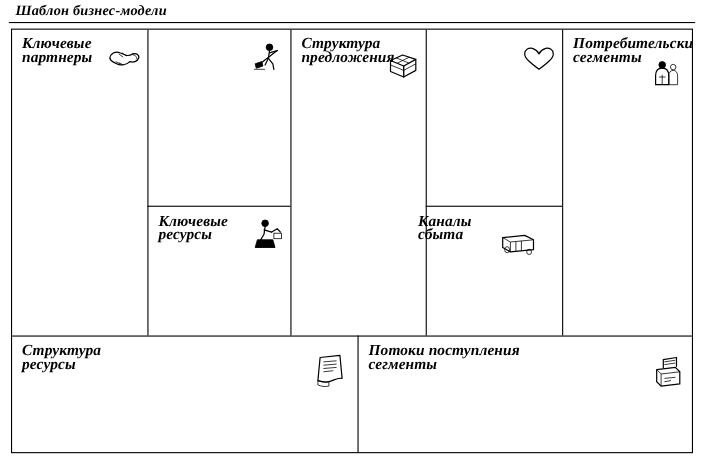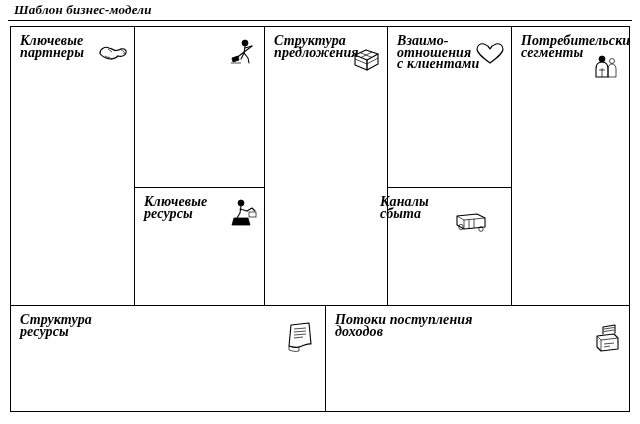--- a/index.html
+++ b/index.html
@@ -150,23 +150,20 @@
         <path class="st" d="M6 12 L17 7 L29 11 L18 17 Z"></path>
         <path class="st" d="M6 12 L6 22 L18 27 L18 17"></path>
         <path class="st" d="M29 11 L29 21 L18 27"></path>
         <path class="thin" d="M11 9.5 L23 14.5 M23 9 L12 14.5"></path>
         <path class="thin" d="M18 17 L18 27 M6 16 L18 21 M29 15 L18 21"></path>
       </svg>
     </div>
   </div>
 
   <div class="cell" style="left:377px; top:0; width:123px; height:160px;">
-    <div class="label">Взаимо-
-отношения
-с клиентами</div>
     <div class="ico" style="left:85px; top:12px;">
       <svg width="34" height="30" viewBox="0 0 34 30">
         <path class="st" d="M17 24 C9 18, 4 14, 4 10 C4 6, 8 4, 11 5 C14 6, 16 8, 17 10 C18 8, 20 6, 23 5 C26 4, 30 6, 30 10 C30 14, 25 18, 17 24 Z"></path>
       </svg>
     </div>
   </div>
 
   <div class="cell" style="left:360px; top:161px; width:123px; height:117px;">
     <div class="label">Каналы
 сбыта</div>
@@ -202,21 +199,21 @@
       <svg width="34" height="32" viewBox="0 0 34 32">
         <path class="st" d="M8 5 L26 3 L28 24 C24 23, 20 26, 16 27 C12 28, 9 27, 6 26 Z"></path>
         <path class="thin" d="M11 9 L23 8 M11 12 L23 11 M11 15 L23 14 M11 18 L20 17"></path>
         <path class="thin" d="M6 26 C9 27, 12 28, 16 27 L16 31 C12 32, 9 31, 6 30 Z"></path>
       </svg>
     </div>
   </div>
 
   <div class="cell" style="left:315px; top:279px; width:303px; height:105px;">
     <div class="label">Потоки поступления
-доходов</div>
+сегменты</div>
     <div class="ico" style="left:264px; top:16px;">
       <svg width="34" height="32" viewBox="0 0 34 32">
         <path class="st" d="M7 14 L24 12 L28 16 L28 27 L11 29 L7 25 Z"></path>
         <path class="thin" d="M7 14 L11 18 L11 29 M11 18 L28 16"></path>
         <path class="st" d="M13 12 L13 5 L25 3 L25 11"></path>
         <path class="thin" d="M14 7 L24 5.5 M14 9.5 L24 8"></path>
         <path class="thin" d="M14 22 L24 21 M14 25 L20 24"></path>
       </svg>
     </div>
   </div>

